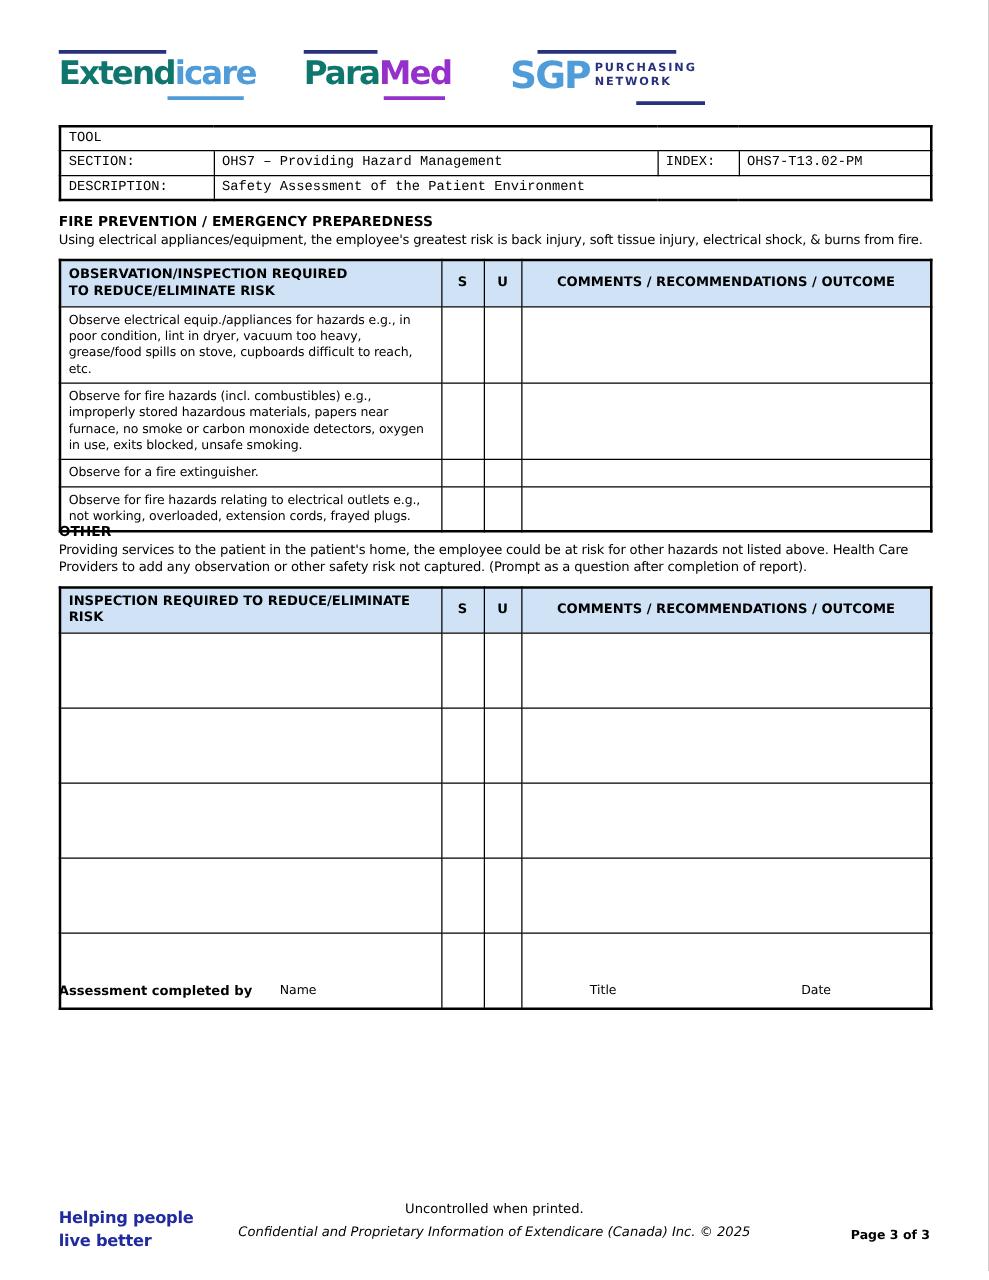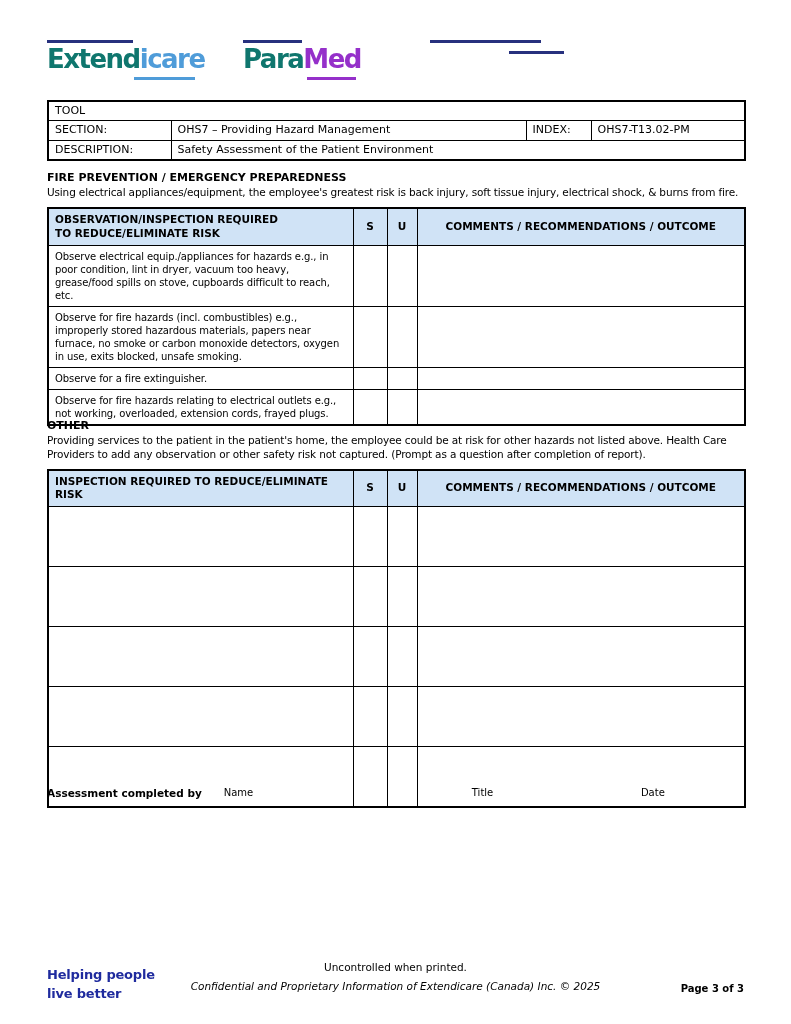--- a/index.html
+++ b/index.html
@@ -28,21 +28,21 @@
   .sgp-main{font-size:30px;}
   .sgp-sub{display:inline-block;margin-left:4px;font-size:9px;letter-spacing:1.5px;
     line-height:1.25;color:#27317e;font-weight:bold;}
   
   table{border-collapse:collapse;width:697px;table-layout:fixed;}
   .doc-table{border:2px solid #000;}
   .doc-table td,.doc-table th{border:1px solid #000;vertical-align:middle;
     font-size:10px;line-height:1.3;padding:2px 6px;text-align:left;font-weight:normal;}
   
   .header-table{position:absolute;top:100px;left:47px;}
-  .header-table td{font-size:11px;height:14px;}
+  .header-table td{font-size:11px;height:14px;font-family:Liberation Mono, monospace;}
   .ht-title{text-align:center;font-weight:bold;font-size:11.5px;}
   .ht-label{font-weight:bold;}
   
   .section{position:absolute;left:47px;width:697px;}
   .sec-heading{font-size:11px;font-weight:bold;line-height:1.3;}
   .sec-intro{font-size:10.5px;line-height:1.3;margin-top:1px;letter-spacing:-0.15px;}
   .risk-table{margin-top:7px;}
   .risk-table th{background:#d0e3f6;font-weight:bold;font-size:10.5px;}
   .risk-table th.col-risk{text-align:left;padding:4px 6px;}
   .risk-table th.col-su,.risk-table td.col-su{text-align:center;padding:2px 0;}
@@ -78,20 +78,24 @@
       <span class="logo-word"><span class="c-navy">Extend</span><span class="c-blue">icare</span></span>
       <span class="logo-rule-bottom ext-bottom"></span>
     </div>
     <div class="logo logo-paramed">
       <span class="logo-rule-top pm-top"></span>
       <span class="logo-word"><span class="c-navy">Para</span><span class="c-purple">Med</span></span>
       <span class="logo-rule-bottom pm-bottom"></span>
     </div>
     <div class="logo logo-sgp">
       <span class="logo-rule-top sgp-top"></span>
+      <span class="logo-word">
+        <span class="c-blue sgp-main">SGP</span>
+        <span class="sgp-sub"><span>PURCHASING</span><br><span>NETWORK</span></span>
+      </span>
       <span class="logo-rule-bottom sgp-bottom"></span>
     </div>
   </div>
 
   <table class="doc-table header-table">
     <colgroup>
         <col style="width:123px">
         <col style="width:355px">
         <col style="width:65px">
         <col style="width:154px">

